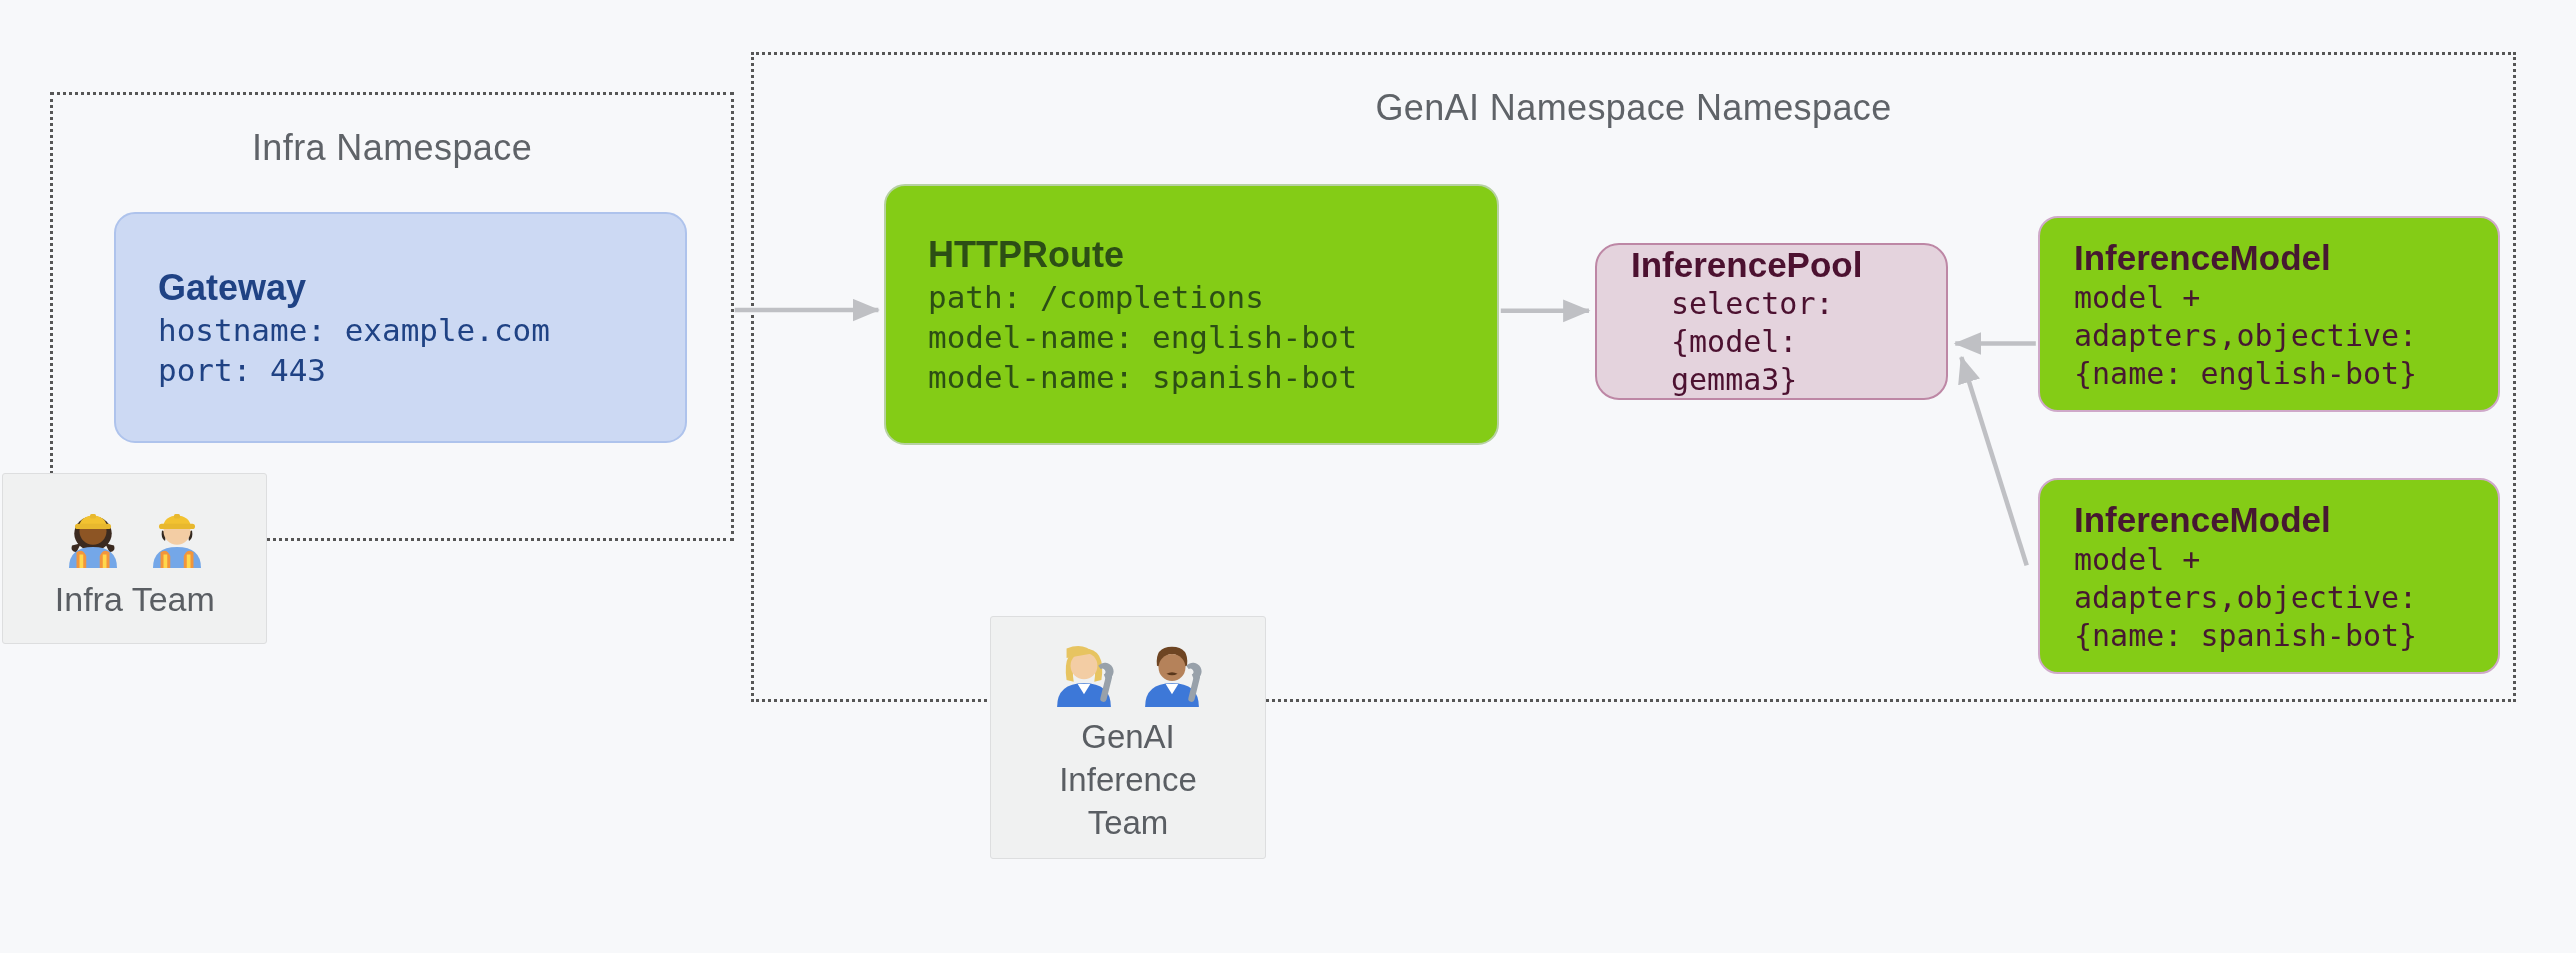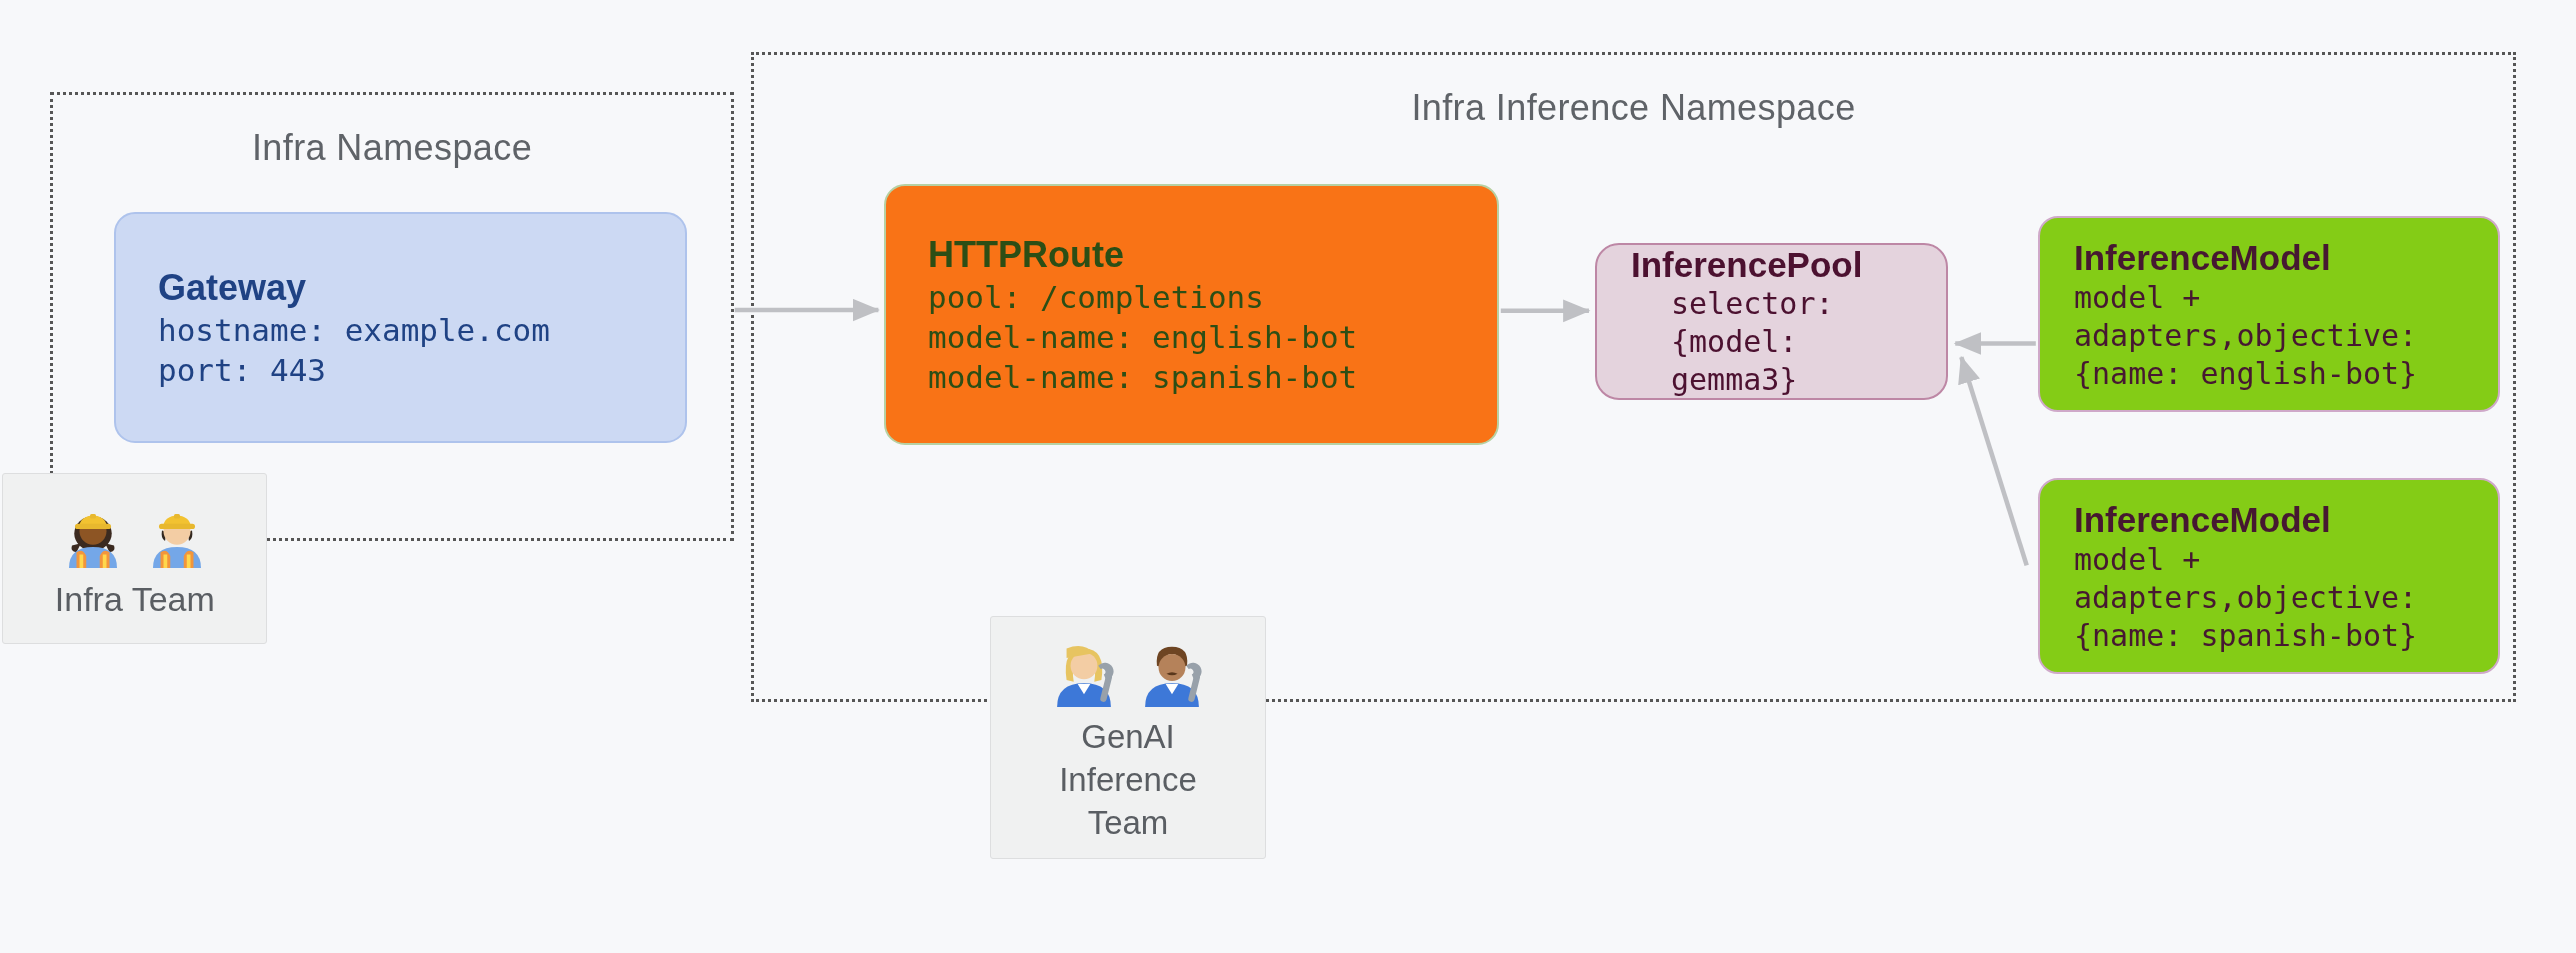--- a/index.html
+++ b/index.html
@@ -19,21 +19,21 @@
   svg.arrows{position:absolute;left:0;top:0;width:2576px;height:953px;}
   
   .node{
     position:absolute;box-sizing:border-box;border-radius:21px;
     display:flex;flex-direction:column;justify-content:center;
     padding-left:42px;padding-right:15px;
   }
   .node-title{font-weight:bold;font-size:36px;line-height:44px;}
   .node-line{font-family:"DejaVu Sans Mono","Liberation Mono",monospace;font-size:31px;line-height:40px;}
   .gateway{left:114px;top:212px;width:573px;height:231px;background:#ccd9f3;border:2.3px solid #aec3ec;color:#1f4284;}
-  .httproute{left:884px;top:184px;width:615px;height:261px;background:#f97316;border:2.3px solid #b7d1a3;color:#2c4e15;}
+  .httproute{left:884px;top:184px;width:615px;height:261px;background:#84cc16;border:2.3px solid #b7d1a3;color:#2c4e15;}
   .pool{left:1595px;top:243px;width:353px;height:157px;background:#e4d3dd;border:2.3px solid #bd87a5;color:#4c1130;border-radius:24px;padding-left:34px;}
   .pool .node-title{font-size:35px;line-height:41px;}
   .pool .node-line{font-size:30px;line-height:38px;margin-left:40px;}
   .model{width:462px;height:196px;background:#84cc16;border:2.3px solid #cfa9c9;color:#461831;border-radius:20px;padding-left:34px;}
   .model .node-title{font-size:35px;line-height:43px;}
   .model .node-line{font-size:30px;line-height:38px;}
   .model-english{left:2038px;top:216px;}
   .model-spanish{left:2038px;top:478px;}
   
   .team{
@@ -49,21 +49,21 @@
 </style>
 </head>
 <body>
 
 <div class="canvas">
 
   <div class="ns ns-infra">
     <div class="ns-title">Infra Namespace</div>
   </div>
   <div class="ns ns-genai">
-    <div class="ns-title">Infra Inference Namespace</div>
+    <div class="ns-title">GenAI Namespace Namespace</div>
   </div>
 
   <svg class="arrows" viewBox="0 0 3388 1254">
     <defs>
       <marker id="ah" markerUnits="userSpaceOnUse" markerWidth="38" markerHeight="32" refX="34" refY="15" orient="auto">
         <path d="M0,0 L36,15 L0,30 Z" fill="#bfc0c4"></path>
       </marker>
     </defs>
     <line x1="966" y1="408" x2="1155" y2="408" stroke="#bfc0c4" stroke-width="6" marker-end="url(#ah)"></line>
     <line x1="1974" y1="409" x2="2090" y2="409" stroke="#bfc0c4" stroke-width="6" marker-end="url(#ah)"></line>
@@ -72,21 +72,21 @@
   </svg>
 
   <div class="node gateway">
     <div class="node-title">Gateway</div>
     <div class="node-line">hostname: example.com</div>
     <div class="node-line">port: 443</div>
   </div>
 
   <div class="node httproute">
     <div class="node-title">HTTPRoute</div>
-    <div class="node-line">pool: /completions</div>
+    <div class="node-line">path: /completions</div>
     <div class="node-line">model-name: english-bot</div>
     <div class="node-line">model-name: spanish-bot</div>
   </div>
 
   <div class="node pool">
     <div class="node-title">InferencePool</div>
     <div class="node-line">selector:</div>
     <div class="node-line">{model: gemma3}</div>
   </div>
 

